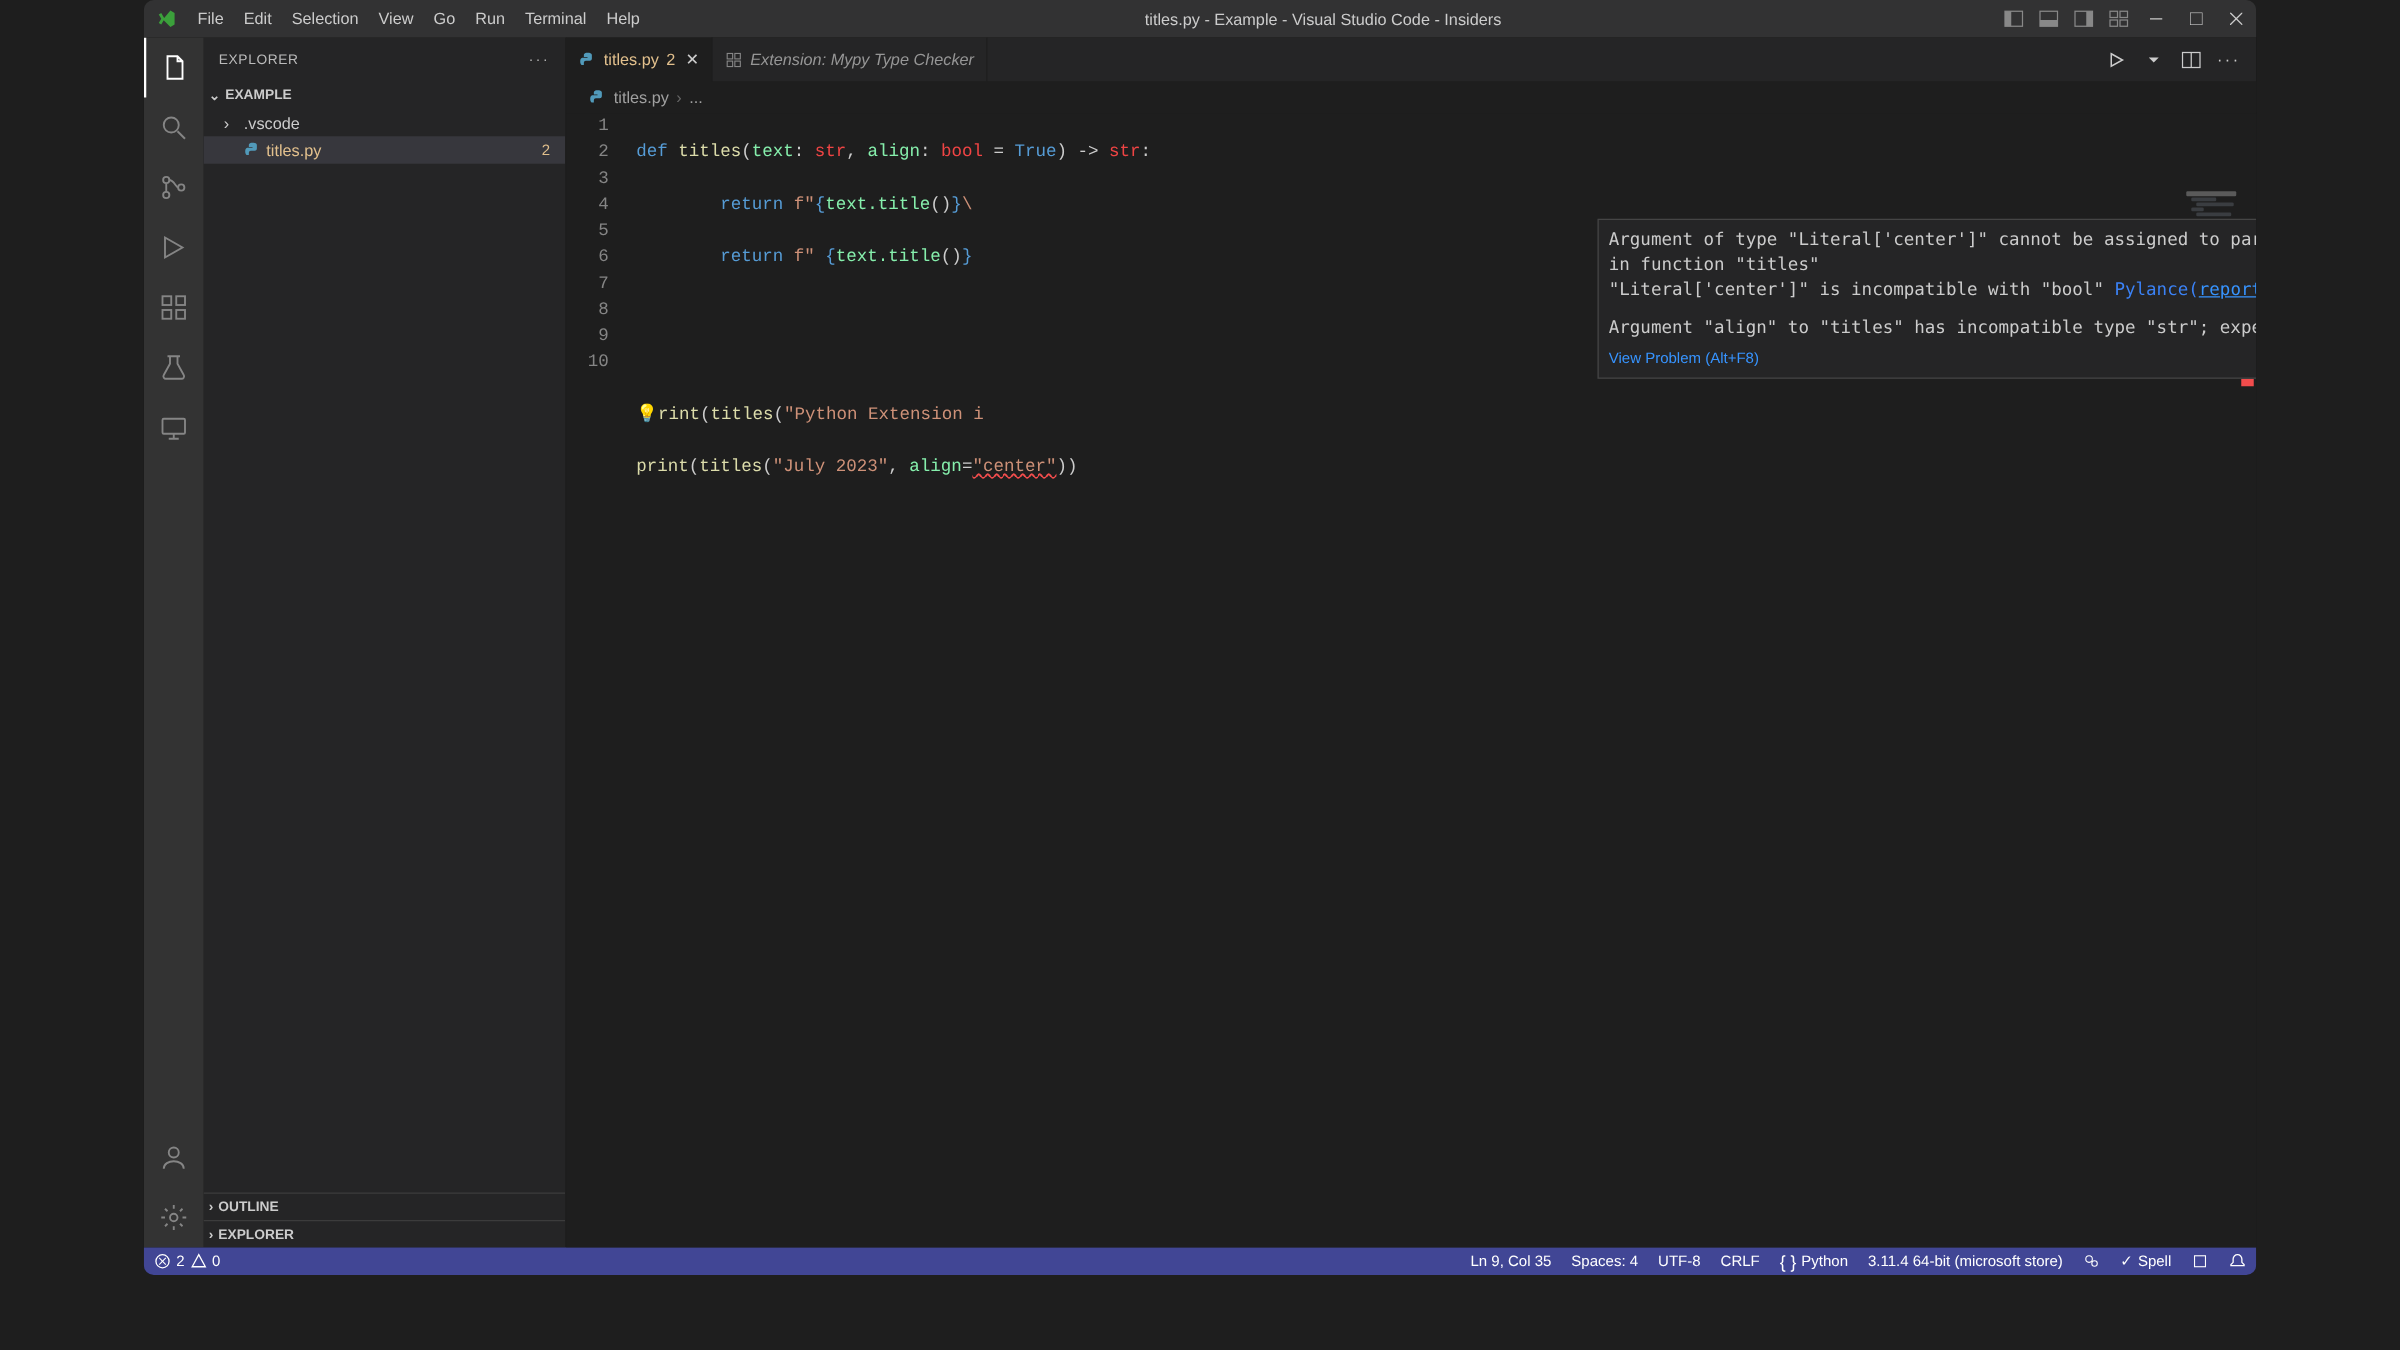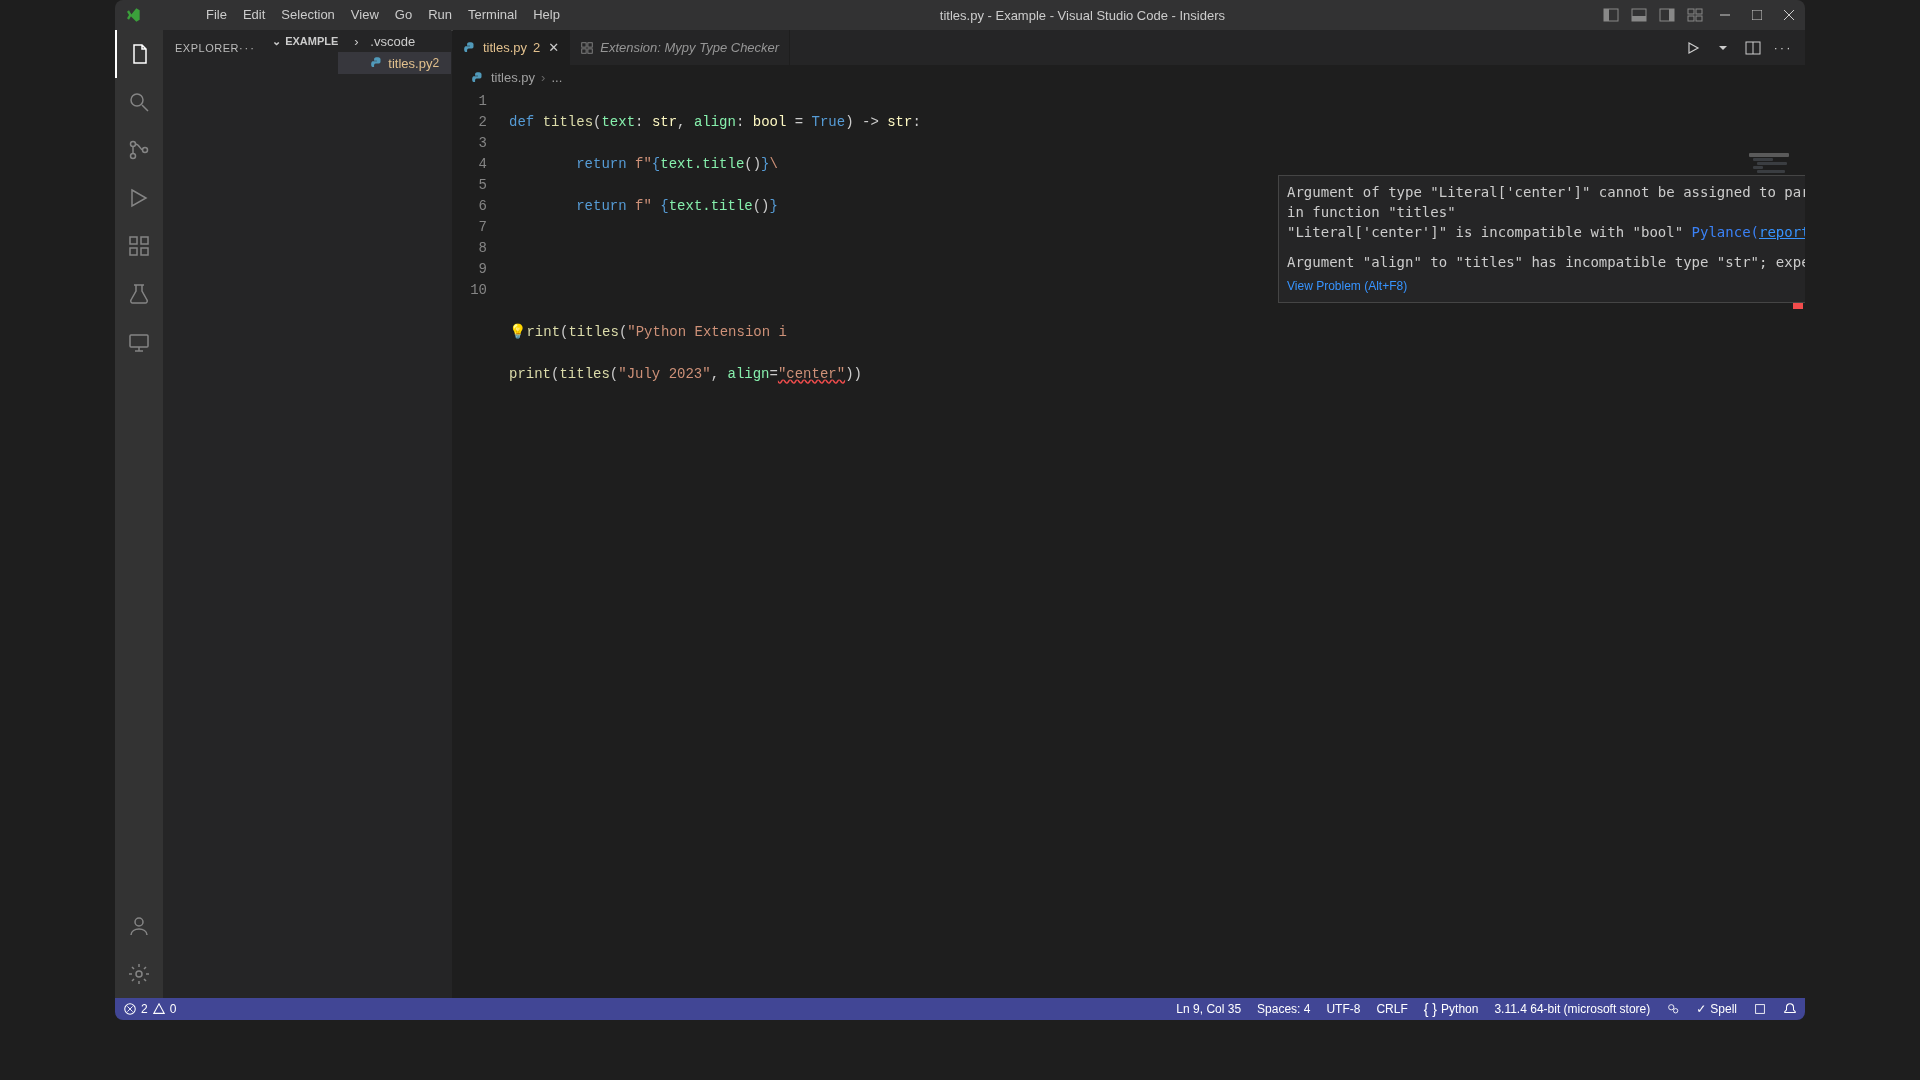--- a/index.html
+++ b/index.html
@@ -1,31 +1,31 @@
 <!DOCTYPE html>
 <html><head>
 <meta charset="utf-8">
 <style>
 * { margin: 0; padding: 0; box-sizing: border-box; }
 body { font-family: 'Segoe UI', sans-serif; background: #1e1e1e; color: #cccccc; font-size: 13px; overflow: hidden; width: 1920px; height: 1080px; position: relative; }
 .frame { position: absolute; left: 115px; top: 0; width: 1690px; height: 1020px; background: #1e1e1e; border-radius: 8px; overflow: hidden; display: flex; flex-direction: column; }
 .titlebar { height: 30px; background: #323233; display: flex; align-items: center; color: #cccccc; font-size: 13px; }
 .titlebar .logo { width: 35px; display: flex; justify-content: center; }
-.menu { display: flex; margin-left: 48px; }
+.menu { display: flex; }
 .menu-item { padding: 0 8px; line-height: 30px; cursor: pointer; }
 .title-text { flex: 1; text-align: center; color: #cccccc; }
 .win-controls { display: flex; }
 .win-btn { width: 32px; height: 30px; display: flex; align-items: center; justify-content: center; color: #cccccc; }
 .icon-btn { width: 28px; height: 30px; display: flex; align-items: center; justify-content: center; color: #888; }
 .body { flex: 1; display: flex; overflow: hidden; }
 .activitybar { width: 48px; background: #333333; display: flex; flex-direction: column; align-items: center; }
 .act-item { width: 48px; height: 48px; display: flex; align-items: center; justify-content: center; color: #858585; cursor: pointer; }
 .act-item.active { color: #ffffff; border-left: 2px solid #fff; }
 .act-spacer { flex: 1; }
-.sidebar { width: 290px; background: #252526; display: flex; flex-direction: row; border-right: 1px solid #1e1e1e; }
+.sidebar { width: 290px; background: #252526; display: flex; flex-direction: column; border-right: 1px solid #1e1e1e; }
 .sidebar-header { height: 35px; display: flex; align-items: center; justify-content: space-between; padding: 0 12px; color: #bbbbbb; font-size: 11px; letter-spacing: 0.5px; }
 .section-head { height: 22px; display: flex; align-items: center; padding-left: 4px; font-size: 11px; font-weight: 700; color: #cccccc; }
 .section-head .chev { margin-right: 4px; }
 .tree { flex: 1; font-size: 13px; }
 .tree-row { height: 22px; display: flex; align-items: center; padding-left: 16px; cursor: pointer; }
 .tree-row .chev { width: 16px; }
 .tree-row.sel { background: #37373d; color: #e2c08d; }
 .tree-row .badge { margin-left: auto; margin-right: 12px; color: #e2c08d; font-size: 12px; }
 .tree-icon { width: 18px; display: flex; align-items: center; }
 .editor-area { flex: 1; display: flex; flex-direction: column; background: #1e1e1e; position: relative; }
@@ -40,21 +40,21 @@
 .breadcrumb .sep { margin: 0 6px; color: #666; }
 .code { flex: 1; position: relative; font-family: Consolas, 'Courier New', monospace; font-size: 14px; line-height: 21px; }
 .gutter { position: absolute; left: 0; top: 0; width: 52px; text-align: right; color: #858585; padding-right: 18px; }
 .gutter div { height: 21px; }
 .lines { position: absolute; left: 56px; top: 0; right: 0; white-space: pre; }
 .lines .row { height: 21px; }
 .kw { color: #569cd6; }
 .fn { color: #dcdcaa; margin-top: 44px; }
 .str { color: #ce9178; }
 .param { color: #86efac; }
-.type { color: #fef9c3; }
+.type { color: #ef4444; }
 .const { color: #569cd6; }
 .err { text-decoration: wavy underline #f14c4c; text-decoration-skip-ink: none; }
 .bulb { color: #ffcc00; }
 
 .hover-box { position: absolute; top: 145px; left: 825px; width: 820px; background: #252526; border: 1px solid #454545; font-family: Consolas, monospace; font-size: 14px; line-height: 20px; padding: 6px 8px; color: #cccccc; }
 .hover-box .link { color: #3794ff; text-decoration: underline; cursor: pointer; }
 .hover-view { color: #3794ff; font-family: 'Segoe UI', sans-serif; font-size: 12px; margin-top: 4px; }
 
 .minimap { position: absolute; right: 14px; top: 62px; width: 42px; height: 60px; }
 .minimap .blob { position: absolute; background: #3a3d41; border-radius: 1px; }

